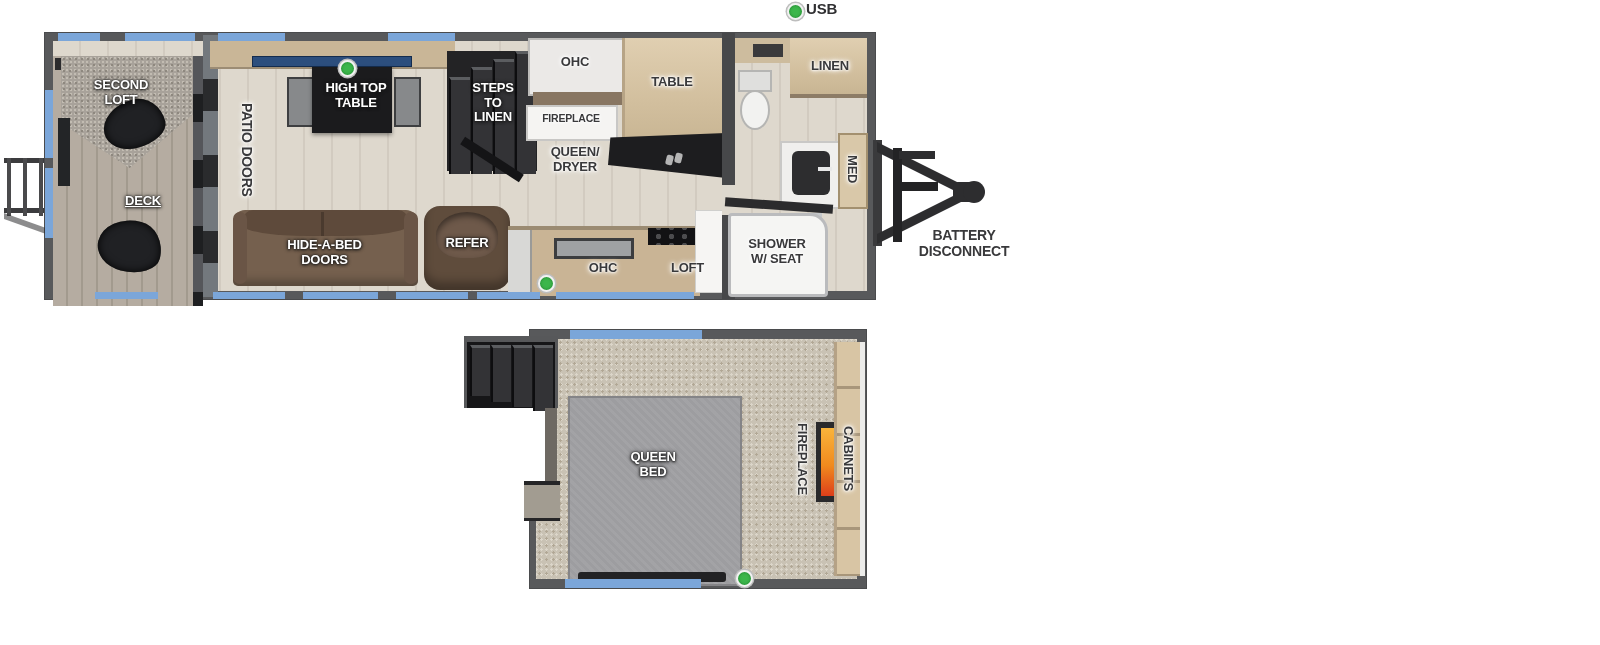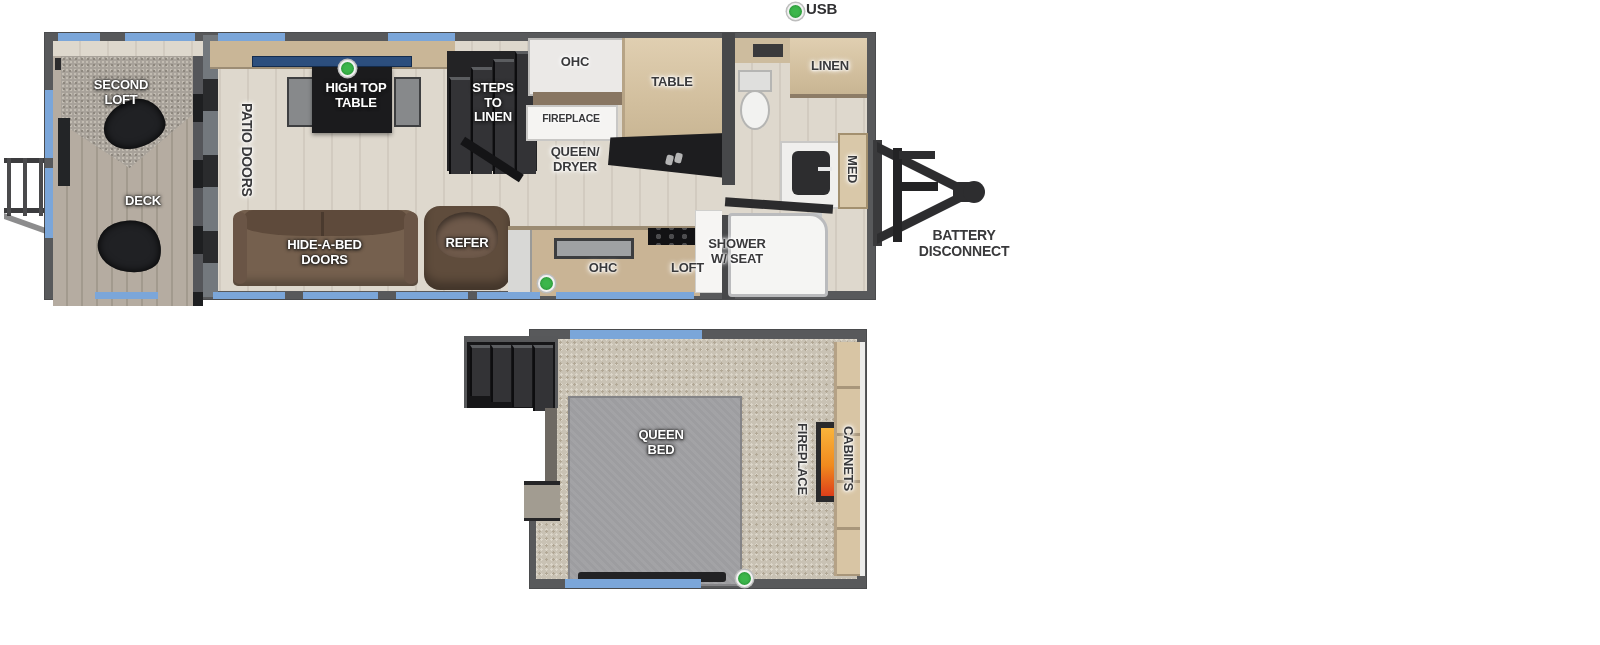--- a/index.html
+++ b/index.html
@@ -42,21 +42,21 @@
 
     <div class="abs deck" style="left:8px;top:8px;width:150px;height:250px;margin-top:15px;">
       <div class="abs" style="left:2px;top:2px;width:62px;height:12px;background:#2b2b2d;"></div>
       <div class="abs speck" style="left:8px;top:0;width:132px;height:112px;z-index:5;
            clip-path:polygon(0 0,100% 0,100% 52%,52% 100%,0 60%);"></div>
       <div class="abs" style="left:5px;top:62px;width:12px;height:68px;background:#232527;z-index:6;"></div>
       <div class="lbl lbl-white" style="left:12px;top:22px;width:112px;">SECOND
 LOFT</div>
       <div class="chair-blob" style="left:50px;top:44px;width:62px;height:48px;transform:rotate(-14deg);"></div>
       <div class="chair-blob" style="left:45px;top:164px;width:64px;height:52px;transform:rotate(14deg);"></div>
-      <div class="lbl lbl-white" style="left:30px;top:138px;width:120px;z-index:9;">DECK</div>
+      <div class="lbl lbl-white" style="left:30px;top:138px;width:120px;z-index:9;text-decoration:underline;">DECK</div>
       <div class="abs" style="left:140px;top:0;width:10px;height:250px;
            background:repeating-linear-gradient(180deg,#55565a 0 38px,#1e1f21 38px 66px);"></div>
     </div>
 
     <div class="abs" style="left:158px;top:2px;width:15px;height:262px;
          background:repeating-linear-gradient(180deg,#73787d 0 44px,#2a2b2d 44px 76px);"></div>
     <div class="lbl lbl-dark vlbl" style="left:188px;top:62px;width:26px;height:110px;font-size:14px;">PATIO DOORS</div>
 
     <div class="abs" style="left:165px;top:8px;width:245px;height:26px;background:#c9b697;border-bottom:2px solid #9c8c74;">
       <div class="abs" style="left:42px;top:15px;width:158px;height:9px;background:#2c4e7d;border:1px solid #142c4e;"></div>
@@ -133,21 +133,21 @@
     <div class="abs" style="left:735px;top:108px;width:58px;height:64px;background:#f0efed;border:2px solid #c9c8c6;">
       <div class="abs" style="left:10px;top:8px;width:38px;height:44px;background:#2d2d2f;border-radius:6px;">
         <div class="abs" style="left:26px;top:16px;width:14px;height:4px;background:#e8e8e8;"></div>
       </div>
     </div>
     <div class="abs" style="left:793px;top:100px;width:26px;height:72px;background:#d9c8a9;border:2px solid #a3906f;"></div>
     <div class="lbl lbl-dark vlbl" style="left:794px;top:100px;width:26px;height:72px;">MED</div>
     <div class="abs" style="left:680px;top:168px;width:108px;height:9px;background:#2b2b2d;transform:rotate(4deg);"></div>
     <div class="abs" style="left:732px;top:180px;width:45px;height:78px;background:#c5c8ca;"></div>
     <div class="abs" style="left:683px;top:180px;width:94px;height:78px;background:#f5f5f3;border:3px solid #babbbd;border-radius:4px 18px 4px 4px;"></div>
-    <div class="lbl lbl-dark" style="left:648px;top:204px;width:88px;">SHOWER
+    <div class="lbl lbl-dark" style="left:688px;top:204px;width:88px;">SHOWER
 W/ SEAT</div>
 
     <div class="wall-win" style="left:13px;top:0;width:42px;height:8px;"></div>
     <div class="wall-win" style="left:80px;top:0;width:70px;height:8px;"></div>
     <div class="wall-win" style="left:173px;top:0;width:67px;height:8px;"></div>
     <div class="wall-win" style="left:343px;top:0;width:67px;height:8px;"></div>
 
     <div class="wall-win" style="left:50px;top:259px;width:63px;height:7px;"></div>
     <div class="wall-win" style="left:168px;top:259px;width:72px;height:7px;"></div>
     <div class="wall-win" style="left:258px;top:259px;width:75px;height:7px;"></div>
@@ -181,21 +181,21 @@
   <div class="lbl lbl-dark" style="left:898px;top:228px;width:132px;font-size:14px;">BATTERY
 DISCONNECT</div>
 
   <div class="plan" style="left:530px;top:330px;width:336px;height:258px;">
     <div class="abs carpet" style="left:6px;top:9px;width:321px;height:240px;"></div>
 
     <div class="abs" style="left:38px;top:66px;width:170px;height:186px;background:#9d9da0;border:2px solid #848487;
          background-image:repeating-linear-gradient(45deg,rgba(255,255,255,.06) 0 3px,transparent 3px 6px);">
       <div class="abs" style="left:8px;top:174px;width:148px;height:10px;background:#222224;border-radius:3px;"></div>
     </div>
-    <div class="lbl lbl-white" style="left:38px;top:98px;width:170px;margin-left:8px;">QUEEN
+    <div class="lbl lbl-white" style="left:38px;top:120px;width:170px;">QUEEN
 BED</div>
 
     <div class="abs" style="left:286px;top:92px;width:24px;height:80px;background:#2a2a2c;">
       <div class="abs" style="left:5px;top:6px;width:14px;height:68px;
            background:linear-gradient(180deg,#f9b43b,#f08a1e 55%,#dd3f1a);"></div>
     </div>
     <div class="lbl lbl-dark vlbl" style="left:260px;top:66px;width:24px;height:125px;">FIREPLACE</div>
 
     <div class="abs" style="left:304px;top:12px;width:28px;height:234px;background:#d8c5a4;border-left:3px solid #b5a286;
          background-image:repeating-linear-gradient(180deg,transparent 0 44px,#a8967a 44px 47px);"></div>

